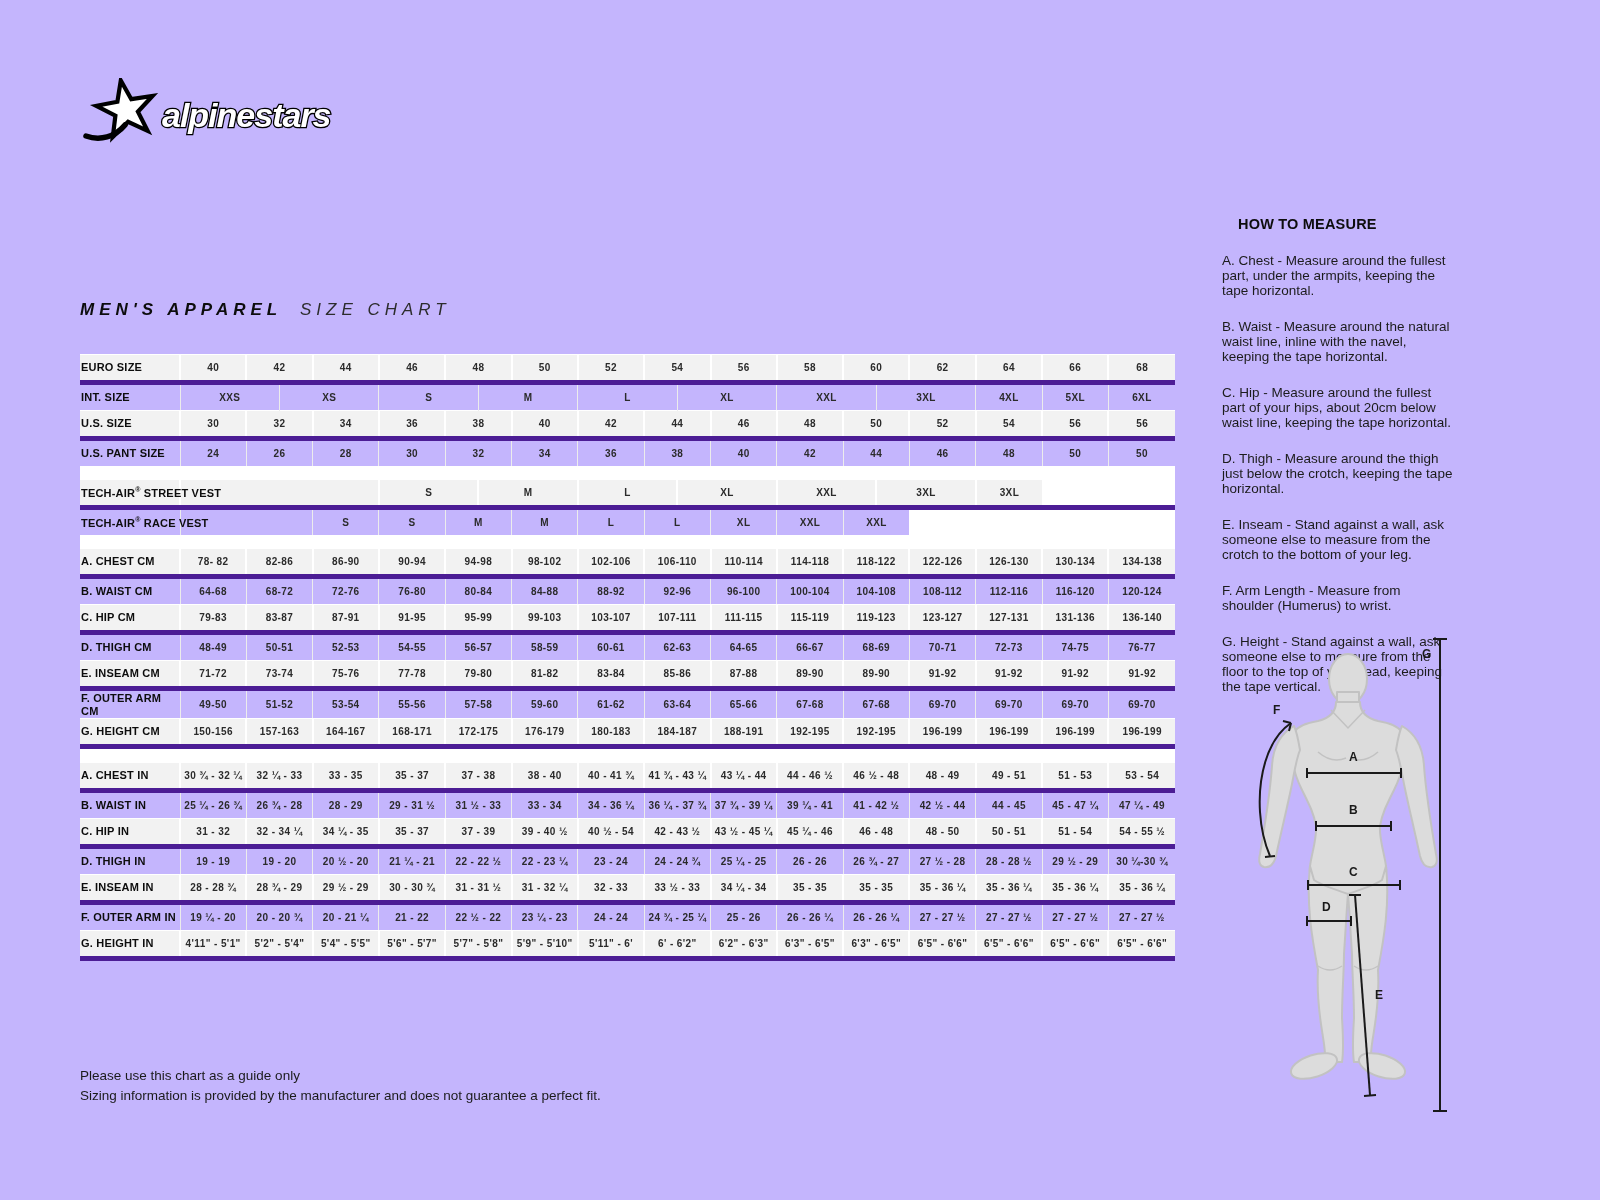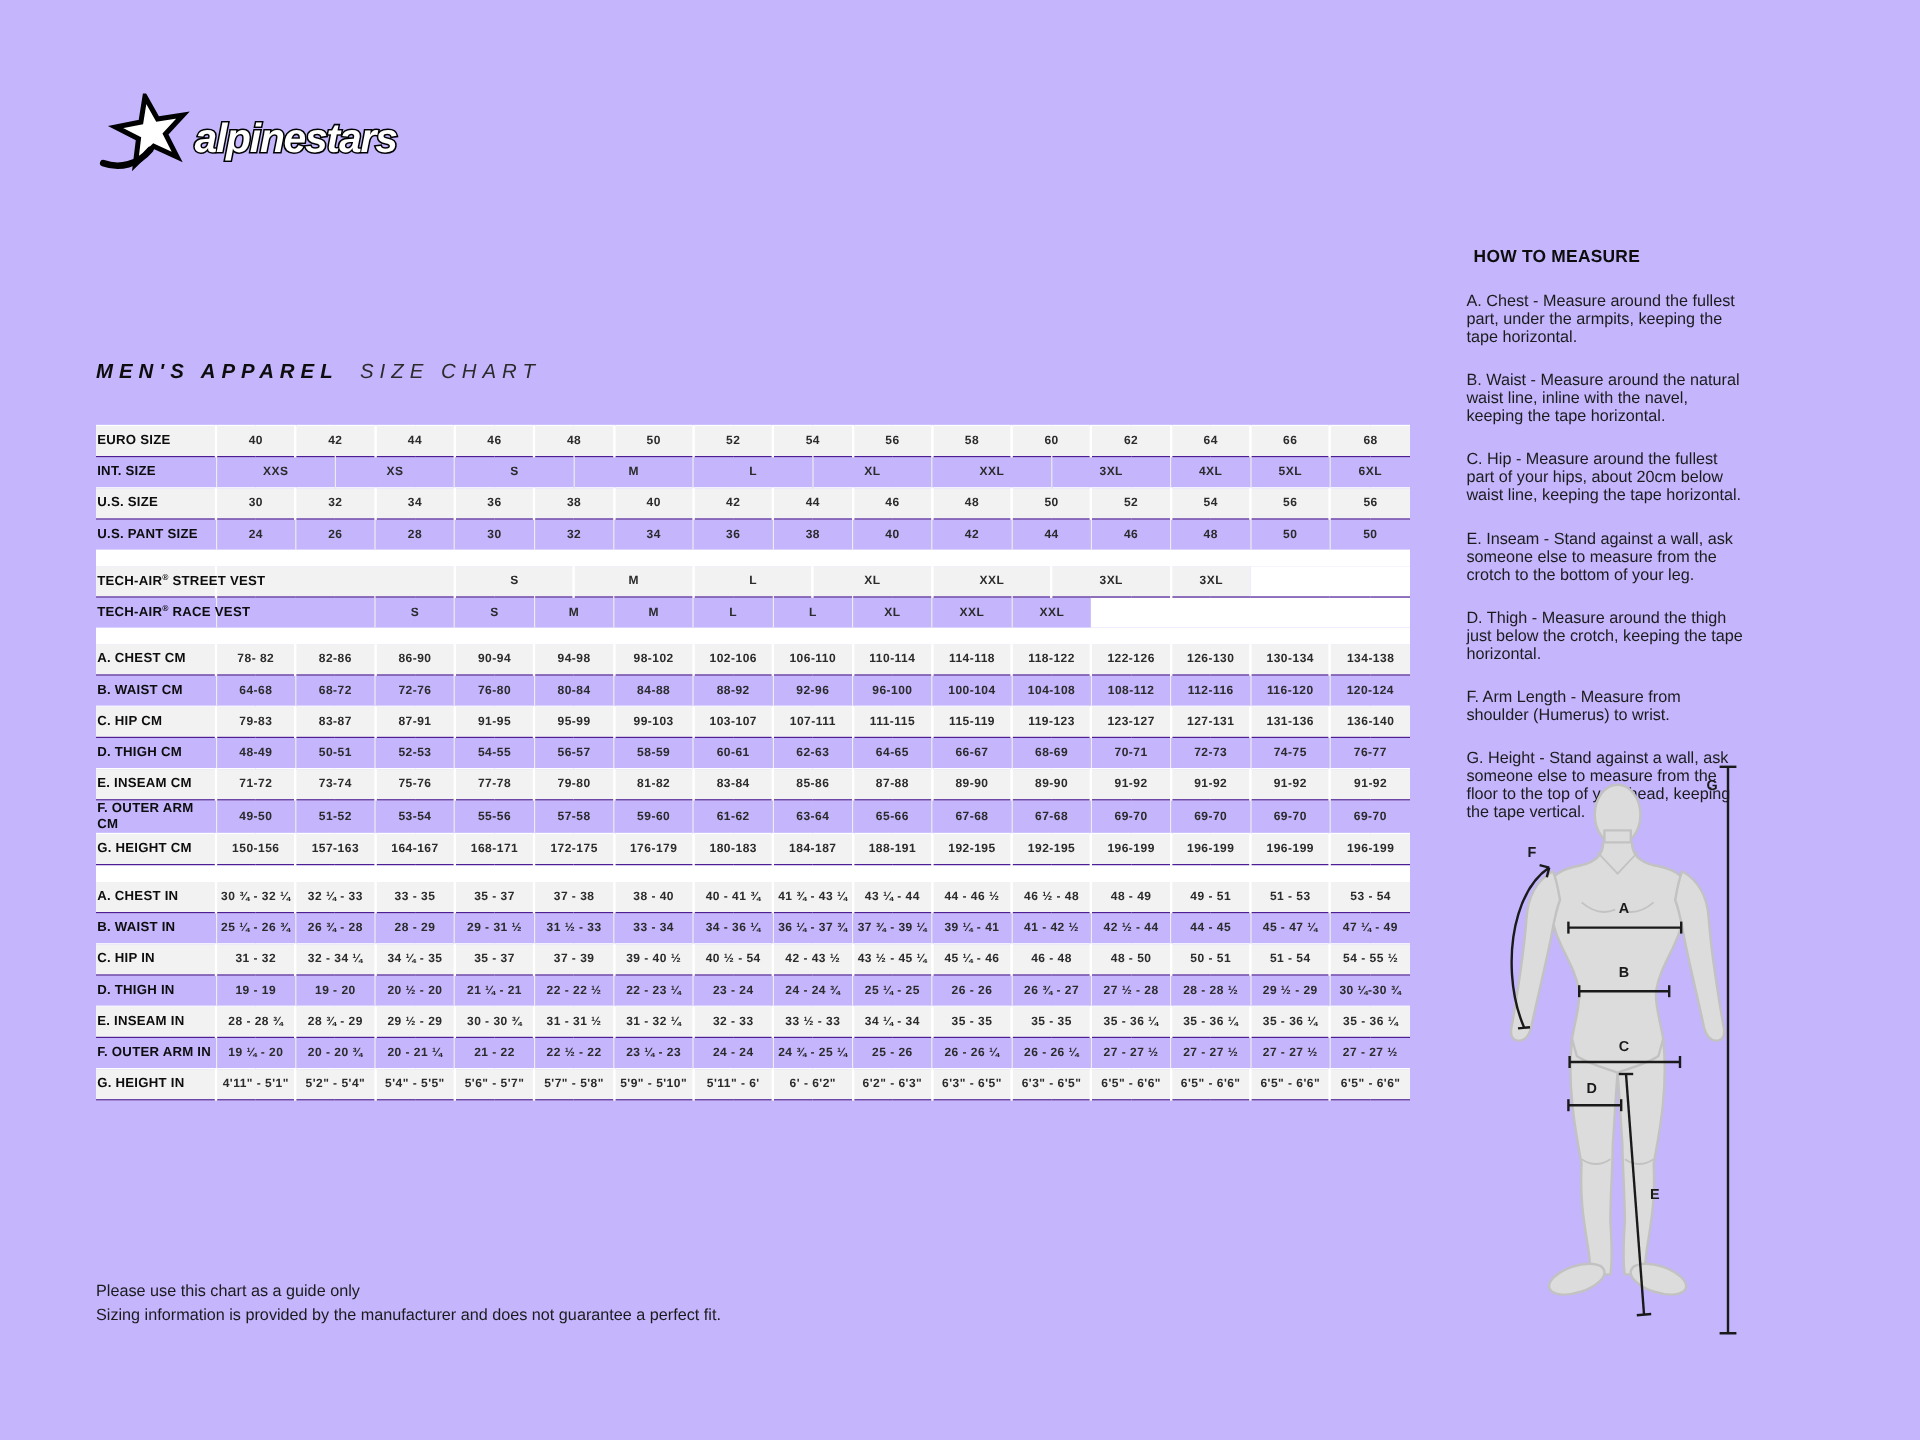--- a/index.html
+++ b/index.html
@@ -20,28 +20,28 @@
   table.sizes col.labelcol{width:100px;}
   table.sizes th,table.sizes td{padding:0;height:23px;vertical-align:middle;}
   table.sizes th.rowlabel{text-align:left;font-size:11px;font-weight:bold;color:#0d0d0d;
        line-height:1.15;letter-spacing:0.2px;padding:1px 0 1px 1px;}
   table.sizes th.rowlabel sup{font-size:7px;}
   table.sizes td{text-align:center;font-size:10px;font-weight:bold;color:#2b2b2b;
        letter-spacing:0.4px;white-space:nowrap;}
   tr.shade th,tr.shade td{background:#f2f2f2;}
   tr.shade td{border-left:2px solid #ffffff;}
   tr.plain td{border-left:1px solid #ececec;}
-  tr.shade{border-bottom:1px solid #4c1d95;border-top:1px solid #ffffff;}
+  tr.shade{border-bottom:5px solid #4c1d95;border-top:1px solid #ffffff;}
   td.blank{background:#ffffff !important;border:none !important;}
   tr.gap td{height:13px;background:#ffffff !important;border:none !important;}
   tr.vest th{white-space:nowrap;overflow:visible;}
 
   
   .howto{position:absolute;left:1222px;top:200px;width:234px;}
-  .howto h3{margin:6px;font-size:14.5px;font-weight:bold;letter-spacing:0.2px;color:#0d0d0d;}
+  .howto h3{margin:16px;font-size:14.5px;font-weight:bold;letter-spacing:0.2px;color:#0d0d0d;}
   .howto p{margin:21px 0 0 0;font-size:13.5px;line-height:15px;color:#1c1c1c;}
 
   
   .figure{position:absolute;left:1218px;top:614px;}
 
   
   .disclaimer{position:absolute;left:80px;top:1066px;font-size:13.5px;line-height:20px;color:#1b1b1b;}
 </style>
 </head>
 <body>
@@ -454,22 +454,22 @@
           </tr>
         </tbody>
     </table>
   </div>
 
   <div class="howto">
     <h3>HOW TO MEASURE</h3>
     <p>A. Chest - Measure around the fullest part, under the armpits, keeping the tape horizontal.</p>
     <p>B. Waist - Measure around the natural waist line, inline with the navel, keeping the tape horizontal.</p>
     <p>C. Hip - Measure around the fullest part of your hips, about 20cm below waist line, keeping the tape horizontal.</p>
+    <p>D. Thigh - Measure around the thigh just below the crotch, keeping the tape horizontal.</p>
     <p>E. Inseam - Stand against a wall, ask someone else to measure from the crotch to the bottom of your leg.</p>
-    <p>D. Thigh - Measure around the thigh just below the crotch, keeping the tape horizontal.</p>
     <p>F. Arm Length - Measure from shoulder (Humerus) to wrist.</p>
     <p>G. Height - Stand against a wall, ask someone else to measure from the floor to the top of your head, keeping the tape vertical.</p>
   </div>
 
   <div class="figure">
     <svg width="360" height="505" viewBox="0 0 360 505">
       <g fill="#dcdcdc" stroke="#c2c2c2" stroke-width="2" stroke-linejoin="round">
         <ellipse cx="130" cy="65" rx="19" ry="25"></ellipse>
         <rect x="119" y="78" width="22" height="22"></rect>
         <path d="M118,88 C118,98 112,104 100,107 C88,109 80,112 76,118 C70,140 76,160 84,176 C92,192 96,200 98,212 C99,224 94,238 92,252 C91,262 94,272 100,278 C112,284 124,284 130,282 C136,284 148,284 160,278 C166,272 169,262 168,252 C166,238 161,224 162,212 C164,200 168,192 176,176 C184,160 190,140 184,118 C180,112 172,109 160,107 C148,104 142,98 142,88 Z"></path>

